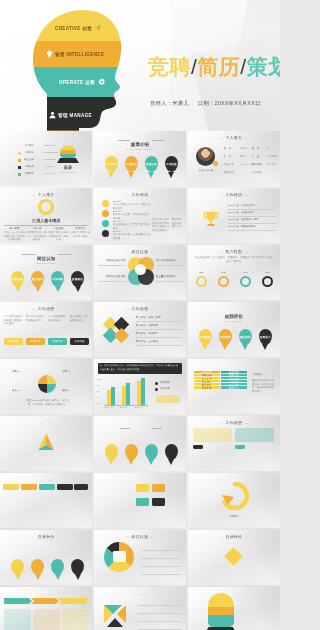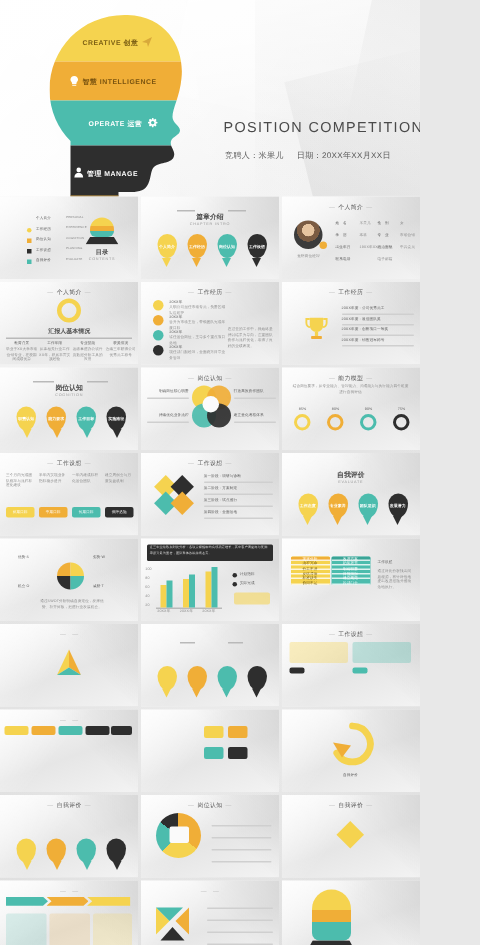--- a/index.html
+++ b/index.html
@@ -173,21 +173,23 @@
 
       <div class="band-label" style="left:22px;top:103px;color:#fff;">
         <svg width="7" height="8" viewBox="0 0 10 12">
             <circle cx="5" cy="3.4" r="2.3" fill="#fff"></circle>
             <path d="M0.6 11 C0.6 7.8 2.6 6.2 5 6.2 C7.4 6.2 9.4 7.8 9.4 11 Z" fill="#fff"></path>
           </svg>
         <span>管理 MANAGE</span>
       </div>
     </div>
 
-    <div class="hero-sub">POSITION COMPETITION</div>
+    <div class="hero-title">
+      <span class="t1">竞聘</span><span class="sl">/</span><span class="t2">简历</span><span class="sl">/</span><span class="t3">策划</span>
+    </div>
     <div class="hero-meta">
       <span>竞聘人：米果儿</span>
       <span>日期：20XX年XX月XX日</span>
     </div>
   </div>
 
   <div class="grid">
 
     <div class="slide">
       <div class="txt dk" style="left:24px;top:13px;">个人简介</div>

